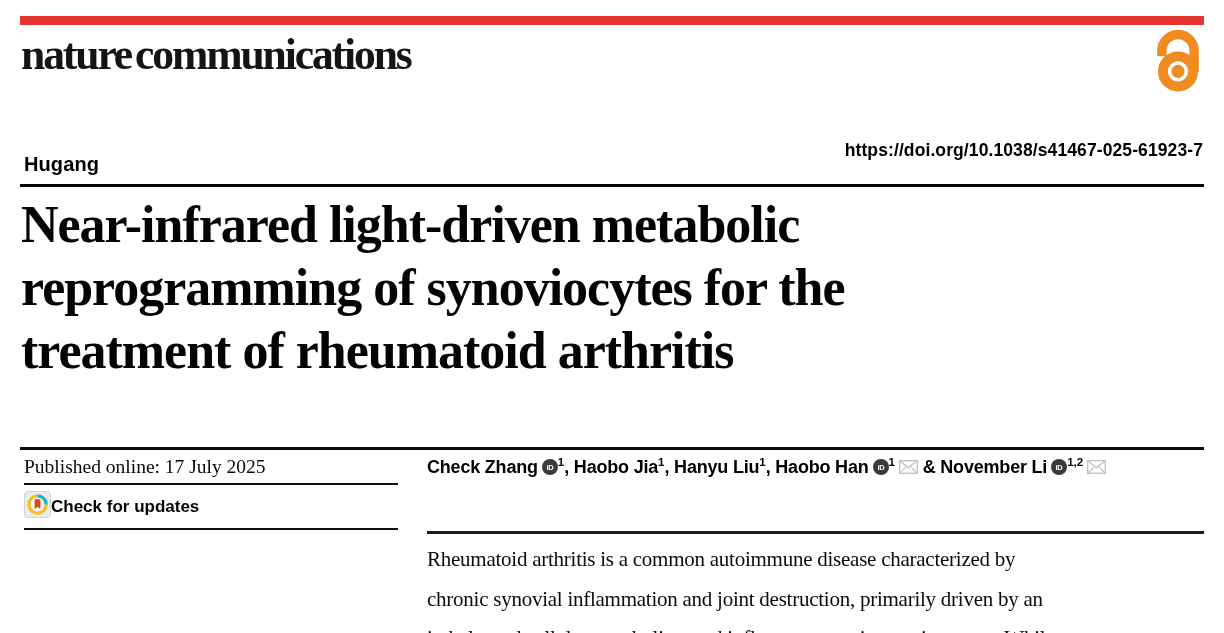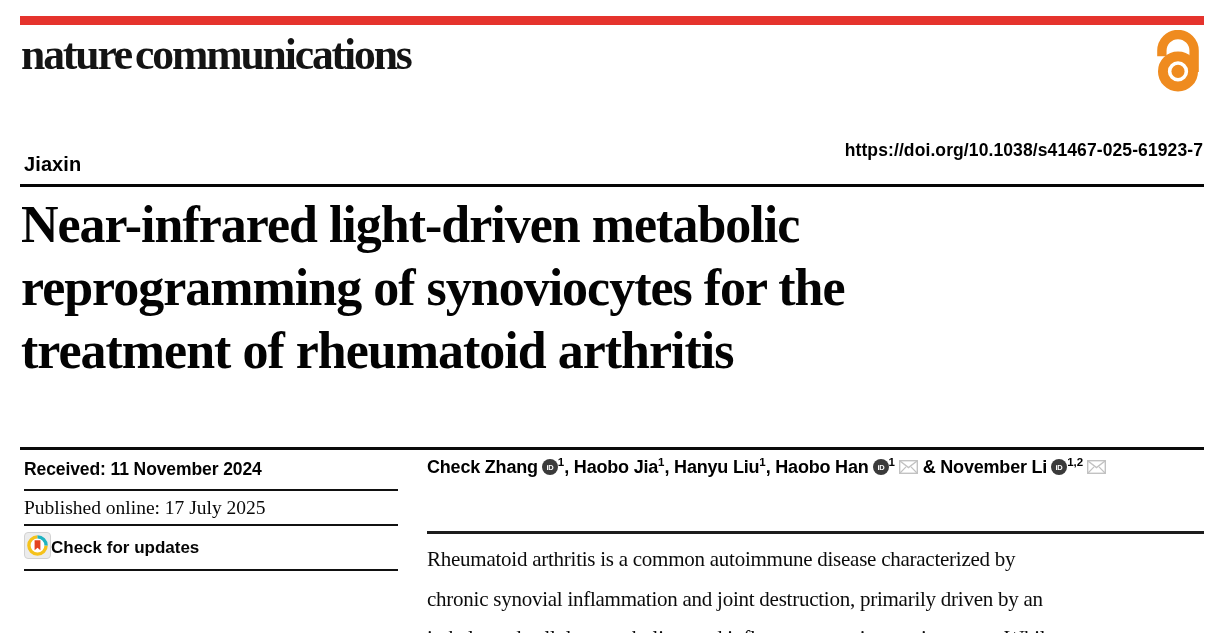--- a/index.html
+++ b/index.html
@@ -114,36 +114,33 @@
 <div class="abs redbar"></div>
 <div class="abs journal-logo">nature communications</div>
 <div class="abs oa-icon">
   <svg width="52" height="62" viewBox="0 0 50 59">
     <path d="M40.5 40 L40.5 19.5 A15.5 15.5 0 0 0 9.5 19.5 L9.5 25" fill="none" stroke="#ef8b1f" stroke-width="9"></path>
     <circle cx="25" cy="39.5" r="14.5" fill="none" stroke="#ef8b1f" stroke-width="9.5"></circle>
     <circle cx="25" cy="39.5" r="6.3" fill="#ef8b1f"></circle>
   </svg>
 </div>
 
-<div class="abs article-label">Jiaxin</div>
+<div class="abs article-label">Hugang</div>
 <a class="abs doi-link" href="#">https://doi.org/10.1038/s41467-025-61923-7</a>
 <div class="abs article-rule"></div>
 
 <h1 class="abs article-title">
     <div>Near-infrared light-driven metabolic</div>
     <div>reprogramming of synoviocytes for the</div>
     <div>treatment of rheumatoid arthritis</div>
   </h1>
 
 <div class="abs main-rule"></div>
 
 <div class="abs dates-col">
-  <div class="date-row r1">
-    <span class="date-text">Received: 11 November 2024</span>
-  </div>
   <div class="date-row r3">
     <span class="date-text-serif">Published online: 17 July 2025</span>
   </div>
   <div class="date-row r4">
     <div class="crossmark-badge">
       <span>
         <svg width="27" height="27" viewBox="0 0 27 27">
           <rect x="0.5" y="0.5" width="26" height="26" rx="3.5" fill="#ececec" stroke="#d2d2d2"></rect>
           <circle cx="13.5" cy="13.5" r="8.6" fill="#ffffff"></circle>
           <path d="M13.5 4.9 A8.6 8.6 0 1 0 22.1 13.5" fill="none" stroke="#f5c21b" stroke-width="3.4"></path>

